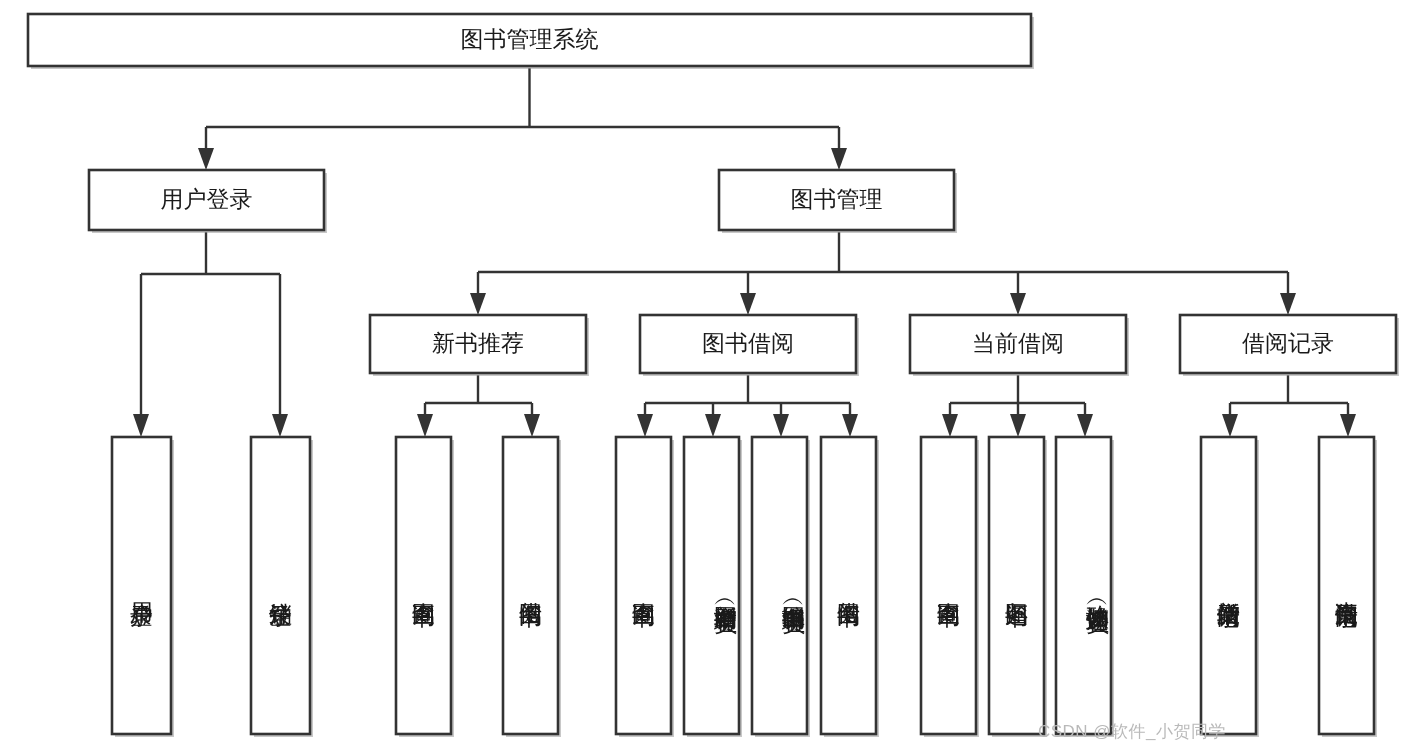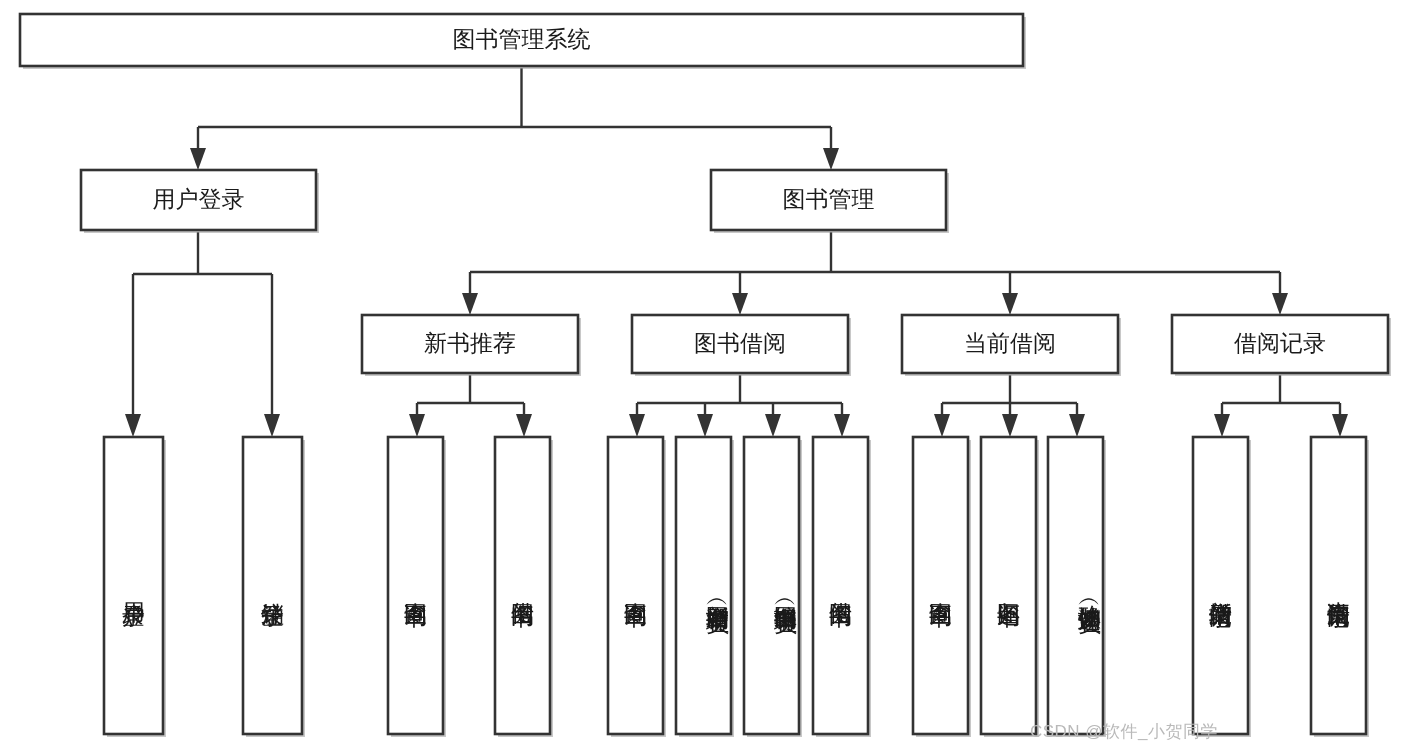--- a/index.html
+++ b/index.html
@@ -11,20 +11,21 @@
     width: 1405px;
     height: 747px;
     overflow: hidden;
     font-family: "Liberation Sans", "DejaVu Sans", sans-serif;
   }
   #diagram-root {
     position: relative;
     width: 1226px;
     height: 747px;
     background: #ffffff;
+    margin-left: 8px;
   }
   svg.diagram-svg {
     position: absolute;
     left: 0;
     top: 0;
     width: 1405px;
     height: 747px;
   }
   .node-rect {
     fill: #ffffff;

